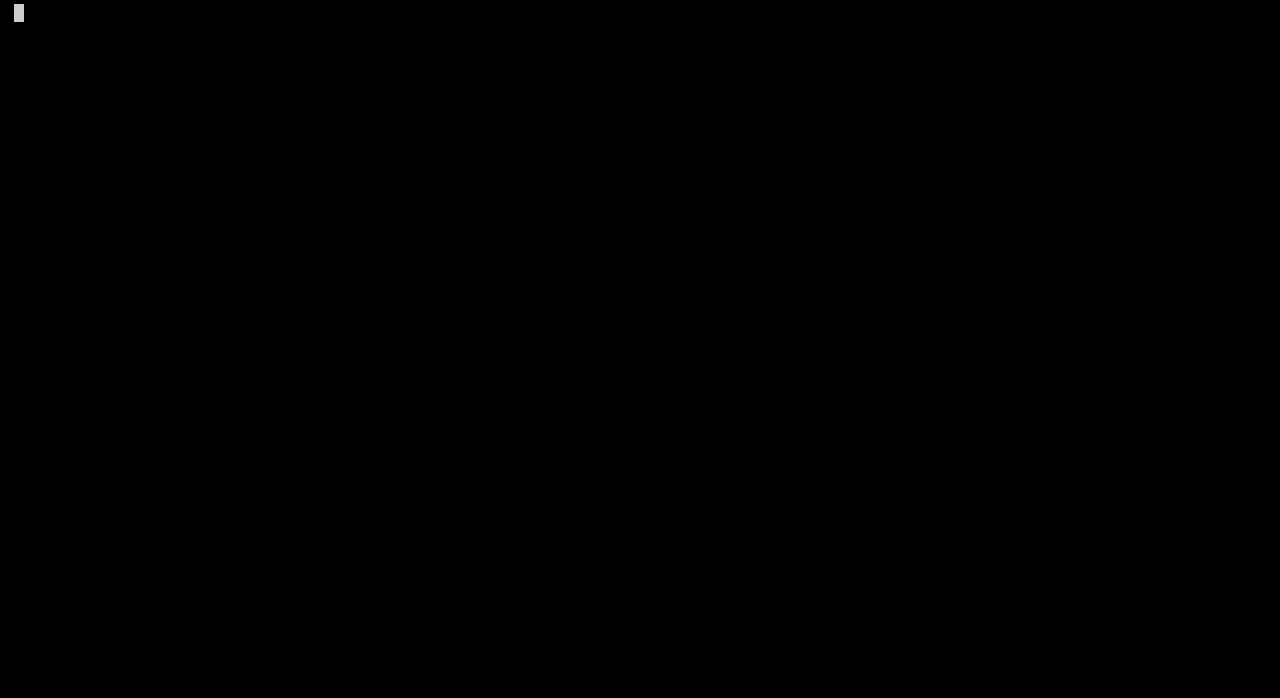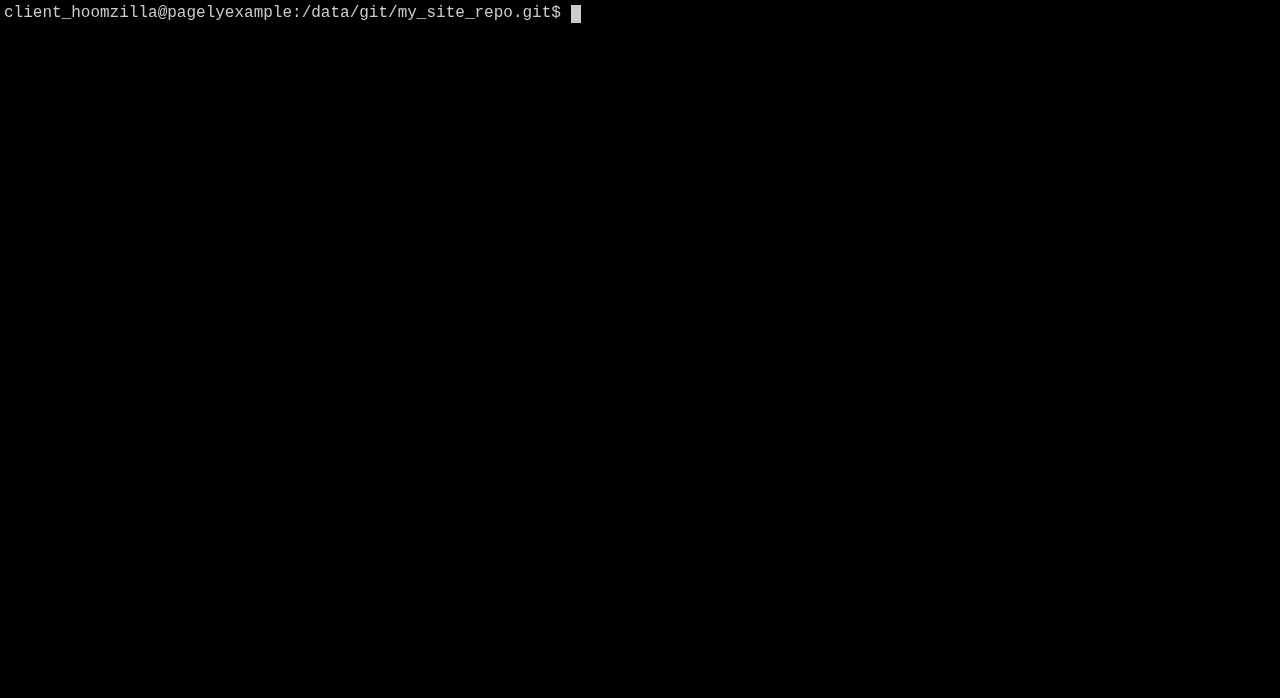--- a/index.html
+++ b/index.html
@@ -32,16 +32,15 @@
       height: 18px;
       background-color: #cccccc;
       margin-left: 10px;
       vertical-align: middle;
     }
   </style>
 </head>
 <body>
 
 <div class="terminal-line">
-  <span class="prompt">client_hoomzilla@pagelyexample:/data/git/my_site_repo.git$</span>
   <span></span>
   <span class="cursor"></span>
 </div>
 
 </body></html>

